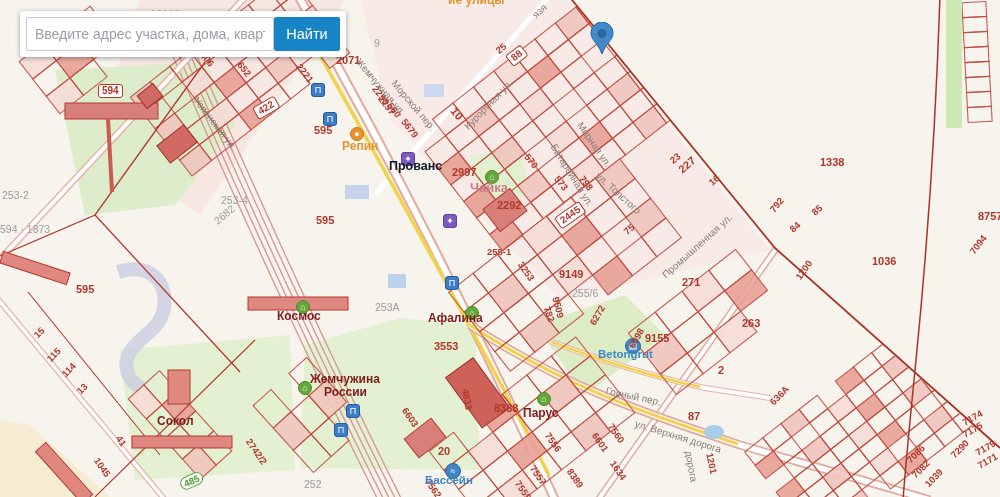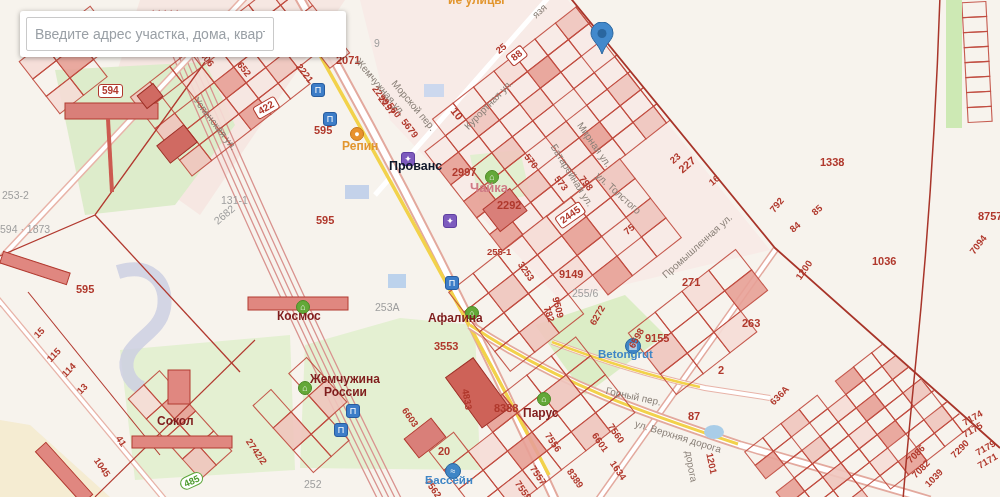--- a/index.html
+++ b/index.html
@@ -451,21 +451,21 @@
       <span class="lb numsm" style="left: 668px; top: 158px; transform: rotate(-40deg);">23</span>
       <span class="lb num" style="left: 676px; top: 166px; transform: rotate(-40deg);">227</span>
       <span class="lb numsm" style="left: 707px; top: 180px; transform: rotate(-40deg);">16</span>
       <span class="lb numsm" style="left: 530px; top: 152px; transform: rotate(52deg);">570</span>
       <span class="lb numsm" style="left: 560px; top: 174px; transform: rotate(52deg);">573</span>
       <span class="lb numsm" style="left: 585px; top: 174px; transform: rotate(52deg);">798</span>
       <span class="lb numsm" style="left: 622px; top: 229px; transform: rotate(-40deg);">75</span>
       <span class="lb numbox" style="left: 554px; top: 218px; transform: rotate(-35deg);">2445</span>
       <span class="lb numgray" style="left: 2px; top: 190px;">253-2</span>
       <span class="lb numgray" style="left: 0px; top: 224px;">594 · 1873</span>
-      <span class="lb numgray" style="left: 221px; top: 195px;">131-1</span>
+      <span class="lb numgray" style="left: 221px; top: 195px;">253-4</span>
       <span class="lb numgray" style="left: 212px; top: 218px; transform: rotate(-40deg);">2682</span>
       <span class="lb num" style="left: 316px; top: 214px;">595</span>
       <span class="lb num" style="left: 76px; top: 283px;">595</span>
       <span class="lb num" style="left: 820px; top: 156px;">1338</span>
       <span class="lb num" style="left: 978px; top: 210px;">8757</span>
       <span class="lb numsm" style="left: 810px; top: 210px; transform: rotate(-42deg);">85</span>
       <span class="lb numsm" style="left: 788px; top: 227px; transform: rotate(-42deg);">84</span>
       <span class="lb numsm" style="left: 768px; top: 208px; transform: rotate(-50deg);">792</span>
       <span class="lb numsm" style="left: 794px; top: 276px; transform: rotate(-55deg);">1200</span>
       <span class="lb num" style="left: 872px; top: 255px;">1036</span>
@@ -547,15 +547,16 @@
 
   <div class="map-marker" id="marker" style="left: 589px; top: 22px;">
     <svg width="26" height="34" viewBox="0 0 26 34">
       <path d="M13,32 C9,21 2,18 2,11 a11,11 0 1 1 22,0 c0,7 -7,10 -11,21 z" fill="#4289cc" stroke="#2a669f" stroke-width="1"></path>
       <circle cx="13" cy="11.5" r="4.5" fill="#2a669f"></circle>
     </svg>
   </div>
 
   <div class="search-wrap">
     <input class="search-input" type="text" value="" placeholder="Введите адрес участка, дома, квартир" style="">
+    <button class="search-btn">Найти</button>
   </div>
 
 </div>
 
 </body></html>

